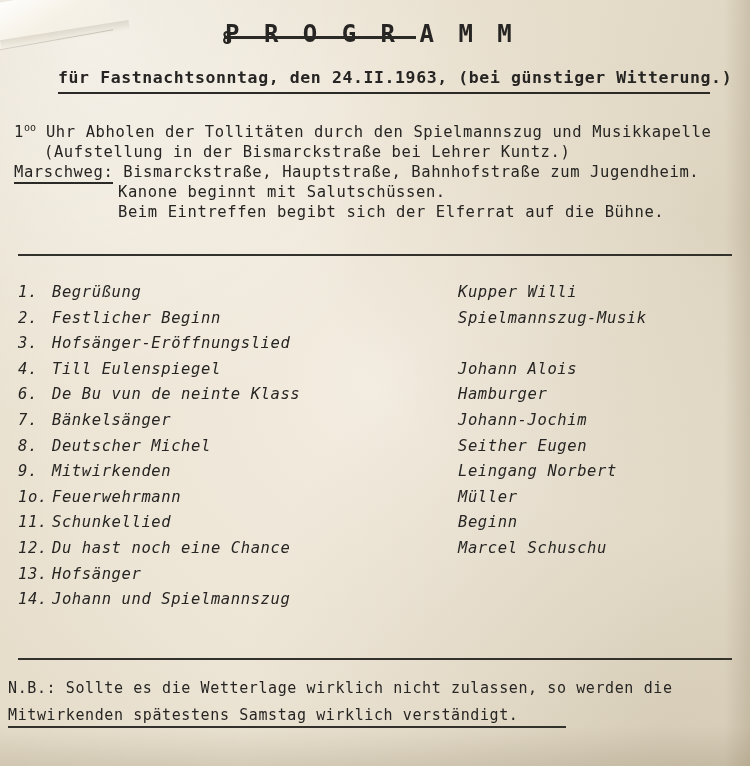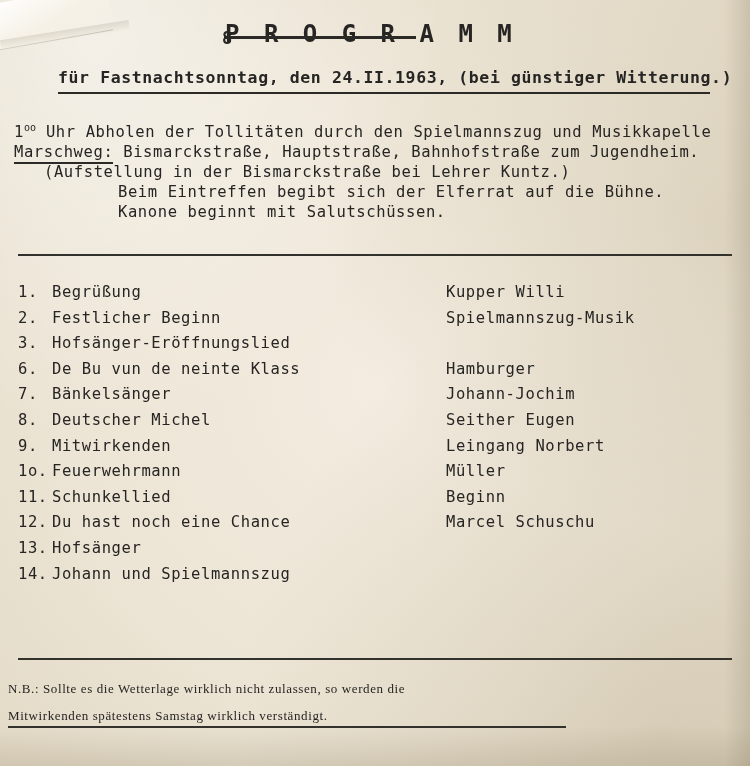--- a/index.html
+++ b/index.html
@@ -157,44 +157,44 @@
     top: 280px;
     width: 714px;
     font-size: 15.5px;
     line-height: 25.6px;
   }
   .item {
     display: block;
     position: relative;
     height: 25.6px;
     white-space: nowrap;
+    font-style: italic;
   }
   .item .num {
     display: inline-block;
     width: 34px;
     text-align: left;
   }
   .item .name {
     display: inline-block;
   }
   .item .performer {
     position: absolute;
-    left: 428px;
+    left: 440px;
     top: 0;
   }
 
   
   .note {
     position: absolute;
     left: 8px;
     top: 675px;
     width: 740px;
-    font-size: 13px;
+    font-size: 15px;
     line-height: 27px;
-    font-family: Liberation Serif, serif;
   }
   .note-line { white-space: nowrap; }
   .note-underline {
     position: absolute;
     left: 8px;
     top: 726px;
     width: 558px;
     height: 2px;
     background: #33312c;
   }
@@ -212,39 +212,42 @@
     <div class="title-underline"></div>
     <div class="typed page-number">8</div>
 
     <div class="typed subtitle">für Fastnachtsonntag, den 24.II.1963, (bei günstiger Witterung.)</div>
     <div class="subtitle-underline"></div>
 
     <div class="typed intro">
       <div class="intro-line">
         <span>1</span><span class="sup">oo</span><span> Uhr Abholen der Tollitäten durch den Spielmannszug und Musikkapelle</span>
       </div>
+      <div class="intro-line indent-1">(Aufstellung in der Bismarckstraße bei Lehrer Kuntz.)</div>
       <div class="intro-line">
         <span class="underline-word">Marschweg:</span><span> Bismarckstraße, Hauptstraße, Bahnhofstraße zum Jugendheim.</span>
       </div>
-      <div class="intro-line indent-1">(Aufstellung in der Bismarckstraße bei Lehrer Kuntz.)</div>
+      <div class="intro-line indent-2">Kanone beginnt mit Salutschüssen.</div>
       <div class="intro-line indent-2">Beim Eintreffen begibt sich der Elferrat auf die Bühne.</div>
-      <div class="intro-line indent-2">Kanone beginnt mit Salutschüssen.</div>
     </div>
 
     <div class="rule rule-top"></div>
 
     <div class="typed list">
       <div class="item">
         <span class="num">1.</span><span class="name">Begrüßung</span><span class="performer">Kupper Willi</span>
       </div>
       <div class="item">
         <span class="num">2.</span><span class="name">Festlicher Beginn</span><span class="performer">Spielmannszug-Musik</span>
       </div>
       <div class="item">
         <span class="num">3.</span><span class="name">Hofsänger-Eröffnungslied</span><span class="performer"></span>
+      </div>
+      <div class="item">
+        <span class="num">4.</span><span class="name">Till Eulenspiegel</span><span class="performer">Johann Alois</span>
       </div>
       <div class="item">
         <span class="num">6.</span><span class="name">De Bu vun de neinte Klass</span><span class="performer">Hamburger</span>
       </div>
       <div class="item">
         <span class="num">7.</span><span class="name">Bänkelsänger</span><span class="performer">Johann-Jochim</span>
       </div>
       <div class="item">
         <span class="num">8.</span><span class="name">Deutscher Michel</span><span class="performer">Seither Eugen</span>
       </div>

